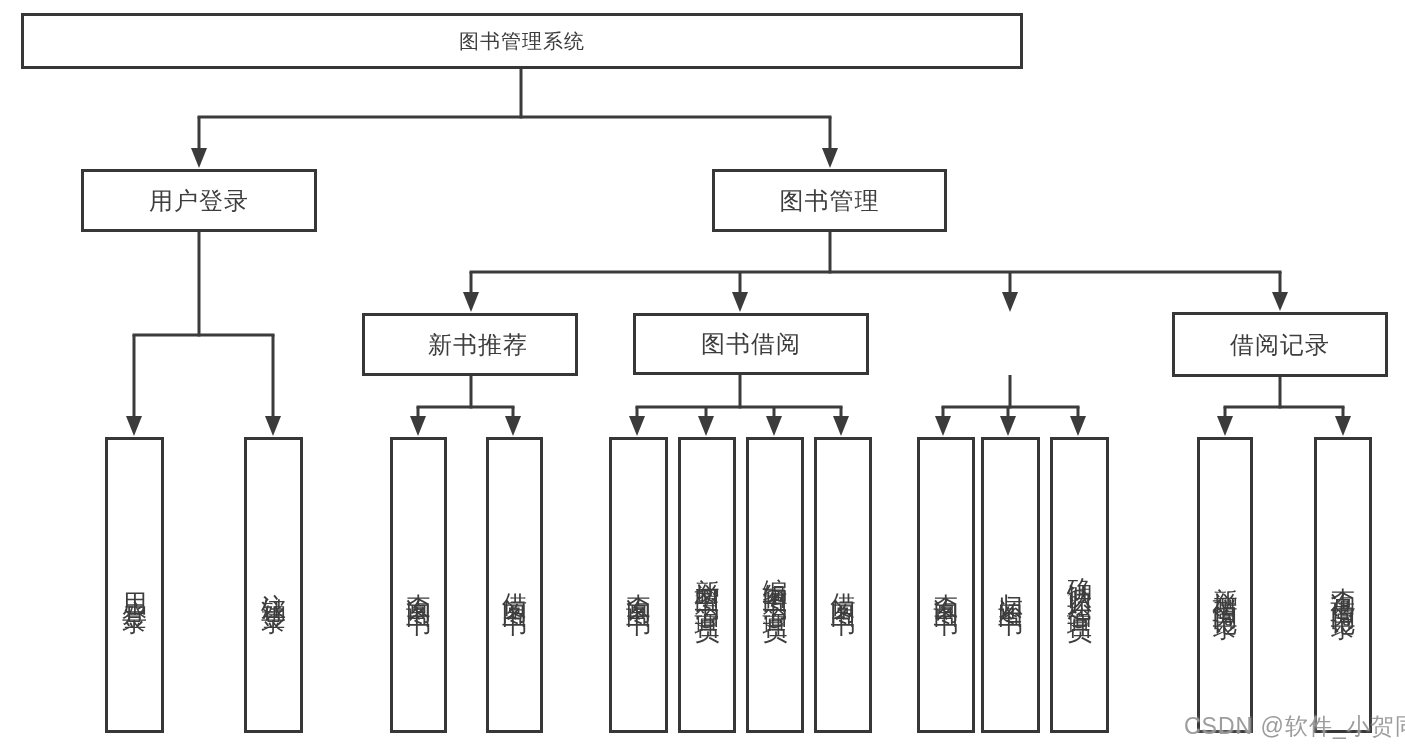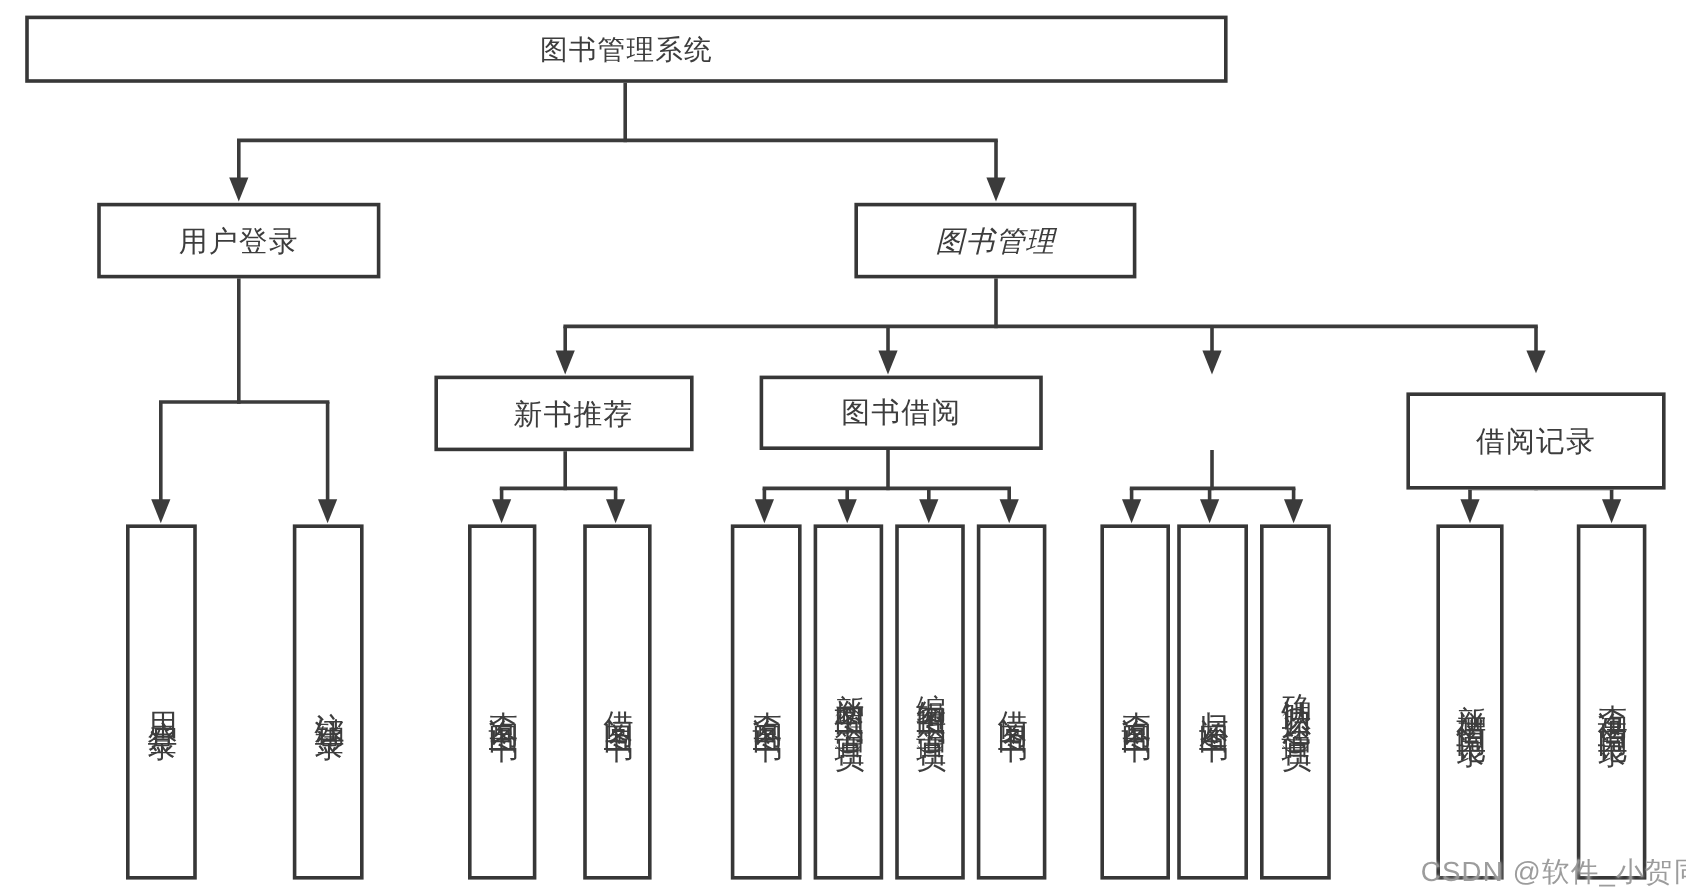--- a/index.html
+++ b/index.html
@@ -14,21 +14,21 @@
   .node{
     position:absolute;
     box-sizing:border-box;
     background:#ffffff;
     border:3px solid #373737;
     color:#3d3d3d;
     display:flex;align-items:center;justify-content:center;
     z-index:1;
   }
   .h{font-size:24px;letter-spacing:1px;white-space:nowrap;}
-  .root{font-size:23px;}
+  .root{font-size:20px;}
   .v{
     writing-mode:vertical-rl;
     text-orientation:mixed;
     font-size:25px;
     letter-spacing:6px;
     line-height:1;
     white-space:nowrap;
   }
   .watermark{
     position:absolute;
@@ -108,25 +108,25 @@
       <polygon points="1000,416 1016,416 1008,436"></polygon>
       <polygon points="1070,416 1086,416 1078,436"></polygon>
       <polygon points="1217,416 1233,416 1225,436"></polygon>
       <polygon points="1335,416 1351,416 1343,436"></polygon>
     </g>
   </svg>
 
   <div class="node h root" style="left:21px;top:13px;width:1002px;height:56px;">图书管理系统</div>
 
   <div class="node h" style="left:81px;top:169px;width:236px;height:63px;">用户登录</div>
-  <div class="node h" style="left:712px;top:169px;width:235px;height:63px;font-style:italic;">图书管理</div>
+  <div class="node h" style="left:712px;top:169px;width:235px;height:63px;">图书管理</div>
 
   <div class="node h" style="left:362px;top:313px;width:216px;height:63px;padding-left:16px;">新书推荐</div>
   <div class="node h" style="left:633px;top:313px;width:236px;height:62px;">图书借阅</div>
-  <div class="node h" style="left:1172px;top:327px;width:216px;height:81px;">借阅记录</div>
+  <div class="node h" style="left:1172px;top:312px;width:216px;height:65px;">借阅记录</div>
 
   <div class="node v" style="left:105px;top:437px;width:59px;height:296px;">用户登录</div>
   <div class="node v" style="left:244px;top:437px;width:59px;height:296px;">注销登录</div>
 
   <div class="node v" style="left:390px;top:437px;width:57px;height:296px;">查询图书</div>
   <div class="node v" style="left:486px;top:437px;width:57px;height:296px;">借阅图书</div>
 
   <div class="node v" style="left:609px;top:437px;width:59px;height:296px;">查询图书</div>
   <div class="node v" style="left:678px;top:437px;width:58px;height:296px;">新增图书（管理员）</div>
   <div class="node v" style="left:746px;top:437px;width:58px;height:296px;">编辑图书（管理员）</div>

